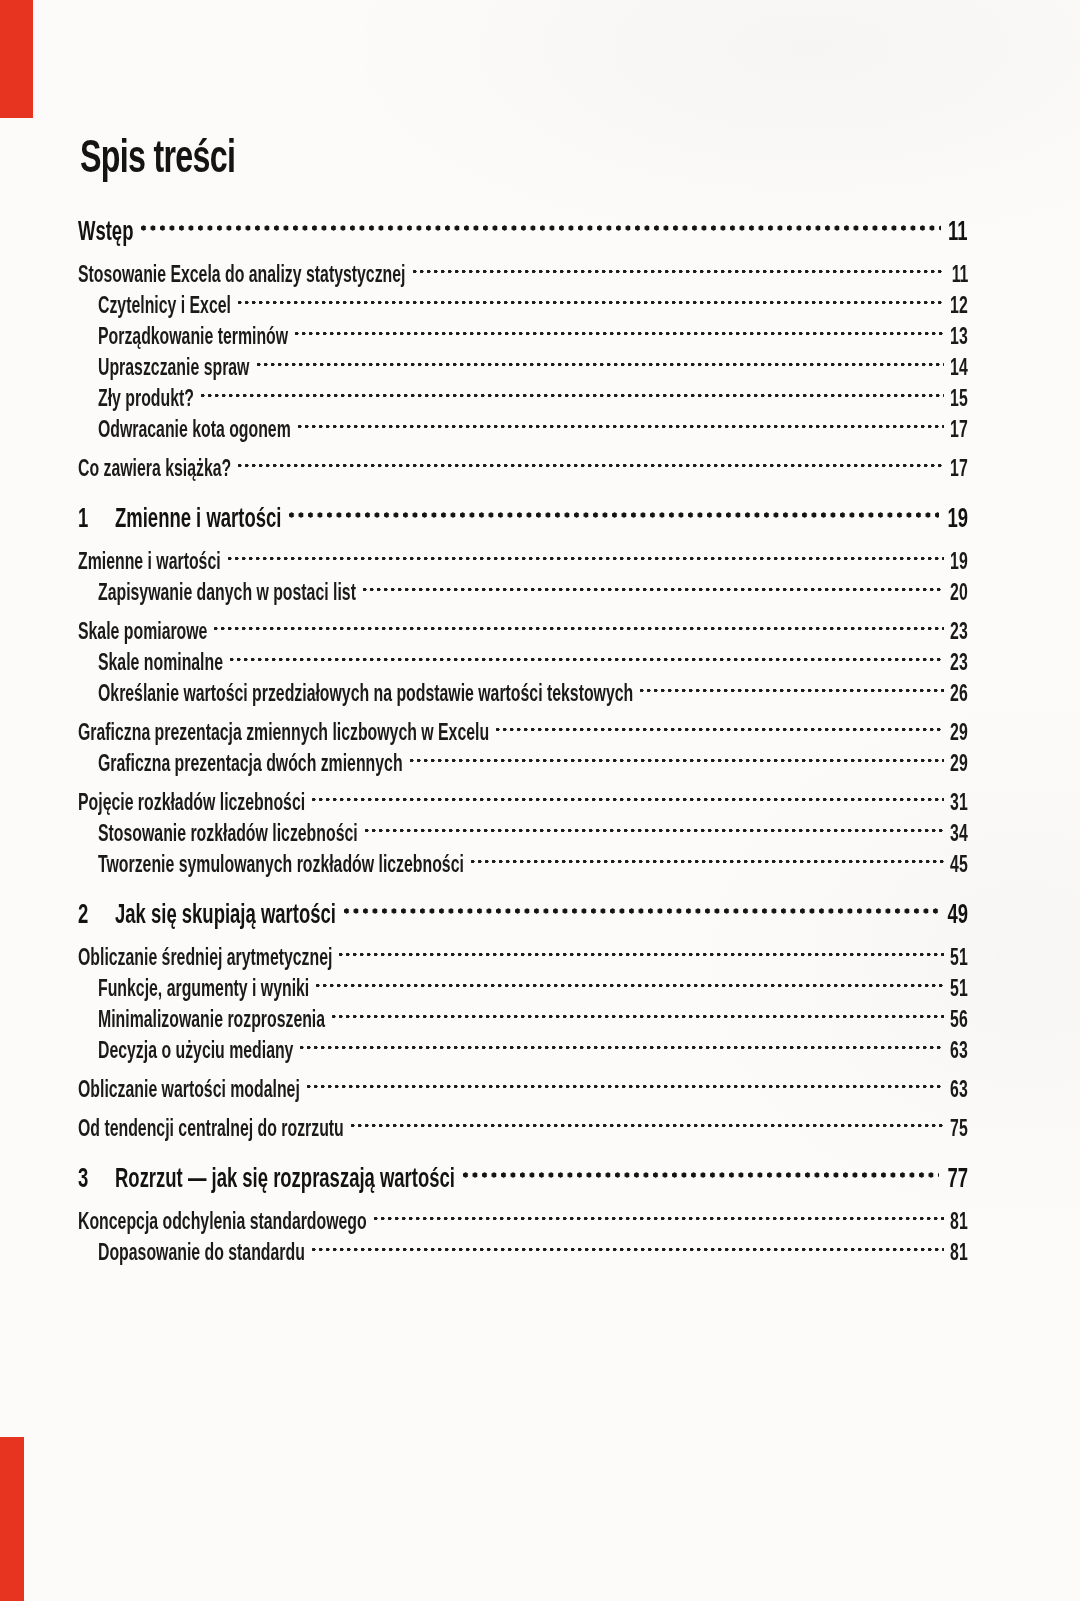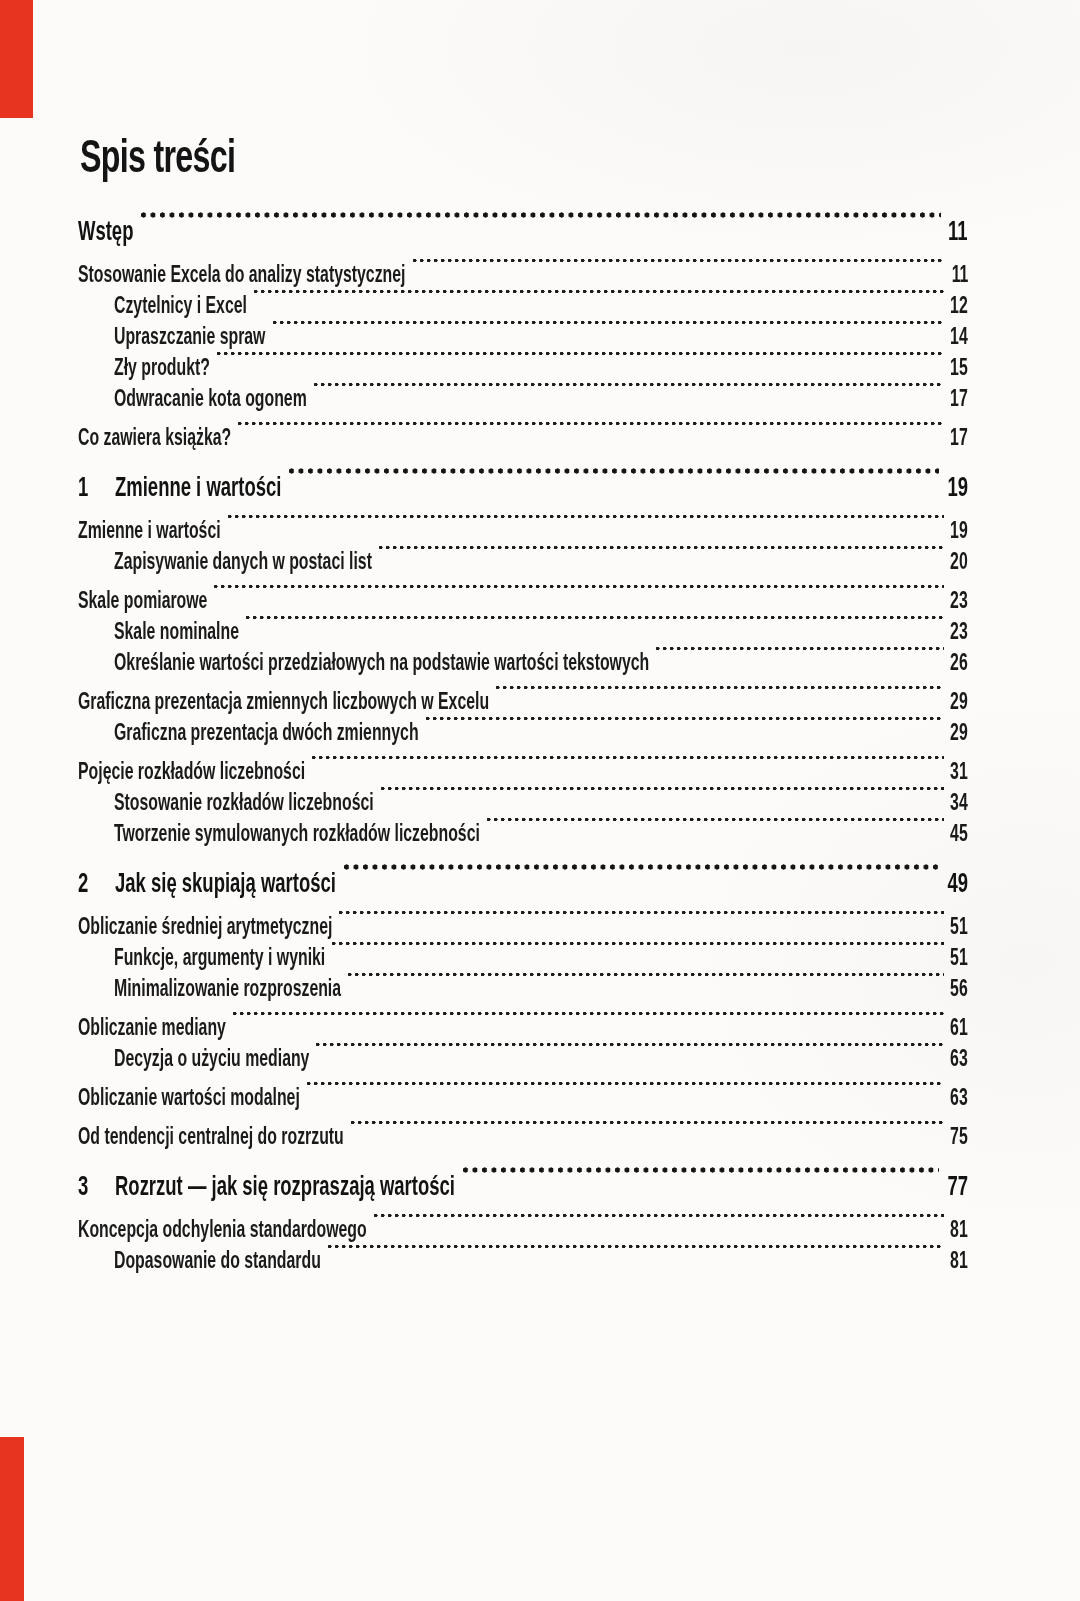--- a/index.html
+++ b/index.html
@@ -20,27 +20,27 @@
   .title{
     position:absolute;left:80px;top:100px;
     font-size:46px;font-weight:bold;letter-spacing:-1px;line-height:1.1;
     transform:scaleX(0.70);transform-origin:left top;
     white-space:nowrap;color:#141414;
   }
 
   .toc{
     position:absolute;left:78px;top:196px;width:890px;
   }
-  .row{display:flex;align-items:flex-start;white-space:nowrap;}
+  .row{display:flex;align-items:center;white-space:nowrap;}
   .row-chapter{
     font-size:28px;font-weight:bold;line-height:38px;
     margin-top:16px;margin-bottom:6px;color:#121212;
   }
   .row-l1{font-size:24px;font-weight:bold;line-height:31px;margin-top:8px;color:#1a1a1a;}
-  .row-l2{font-size:24px;font-weight:bold;line-height:31px;margin-left:36px;color:#1a1a1a;}
+  .row-l2{font-size:24px;font-weight:bold;line-height:31px;margin-left:20px;color:#1a1a1a;}
 
   .num{display:none;width:37px;flex:0 0 37px;transform:scaleX(0.66);transform-origin:left bottom;}
   .row.has-num .num{display:block;}
 
   .leader{
     flex:1 1 auto;height:5px;margin:0 6px 5px 7px;
     background-image:radial-gradient(circle at 1.8px 2.5px, #1b1b1b 1.6px, transparent 2px);
     background-size:7px 5px;background-repeat:repeat-x;background-position:left bottom;
   }
   .row-chapter .leader{
@@ -72,20 +72,26 @@
     <span class="page-num cond-r" style="transform: scaleX(0.66); transform-origin: right bottom; margin-left: -8.5px;">11</span>
   </div>
     <div class="row row-l2">
 
     <span class="label cond" style="transform: scaleX(0.66); transform-origin: left bottom; margin-right: -68.34px;">Czytelnicy i Excel</span>
     <span class="leader"></span>
     <span class="page-num cond-r" style="transform: scaleX(0.66); transform-origin: right bottom; margin-left: -9.18px;">12</span>
   </div>
     <div class="row row-l2">
 
+    <span class="label cond" style="transform: scaleX(0.66); transform-origin: left bottom; margin-right: -97.92px;">Porządkowanie terminów</span>
+    <span class="leader"></span>
+    <span class="page-num cond-r" style="transform: scaleX(0.66); transform-origin: right bottom; margin-left: -9.18px;">13</span>
+  </div>
+    <div class="row row-l2">
+
     <span class="label cond" style="transform: scaleX(0.66); transform-origin: left bottom; margin-right: -77.86px;">Upraszczanie spraw</span>
     <span class="leader"></span>
     <span class="page-num cond-r" style="transform: scaleX(0.66); transform-origin: right bottom; margin-left: -9.18px;">14</span>
   </div>
     <div class="row row-l2">
 
     <span class="label cond" style="transform: scaleX(0.66); transform-origin: left bottom; margin-right: -49.3px;">Zły produkt?</span>
     <span class="leader"></span>
     <span class="page-num cond-r" style="transform: scaleX(0.66); transform-origin: right bottom; margin-left: -9.18px;">15</span>
   </div>
@@ -184,26 +190,20 @@
     <span class="label cond" style="transform: scaleX(0.66); transform-origin: left bottom; margin-right: -108.8px;">Funkcje, argumenty i wyniki</span>
     <span class="leader"></span>
     <span class="page-num cond-r" style="transform: scaleX(0.66); transform-origin: right bottom; margin-left: -9.18px;">51</span>
   </div>
     <div class="row row-l2">
 
     <span class="label cond" style="transform: scaleX(0.66); transform-origin: left bottom; margin-right: -116.96px;">Minimalizowanie rozproszenia</span>
     <span class="leader"></span>
     <span class="page-num cond-r" style="transform: scaleX(0.66); transform-origin: right bottom; margin-left: -9.18px;">56</span>
   </div>
-    <div class="row row-l1">
-
-    <span class="label cond" style="transform: scaleX(0.66); transform-origin: left bottom; margin-right: -76.16px;">Obliczanie mediany</span>
-    <span class="leader"></span>
-    <span class="page-num cond-r" style="transform: scaleX(0.66); transform-origin: right bottom; margin-left: -9.18px;">61</span>
-  </div>
     <div class="row row-l2">
 
     <span class="label cond" style="transform: scaleX(0.66); transform-origin: left bottom; margin-right: -100.64px;">Decyzja o użyciu mediany</span>
     <span class="leader"></span>
     <span class="page-num cond-r" style="transform: scaleX(0.66); transform-origin: right bottom; margin-left: -9.18px;">63</span>
   </div>
     <div class="row row-l1">
 
     <span class="label cond" style="transform: scaleX(0.66); transform-origin: left bottom; margin-right: -114.24px;">Obliczanie wartości modalnej</span>
     <span class="leader"></span>

